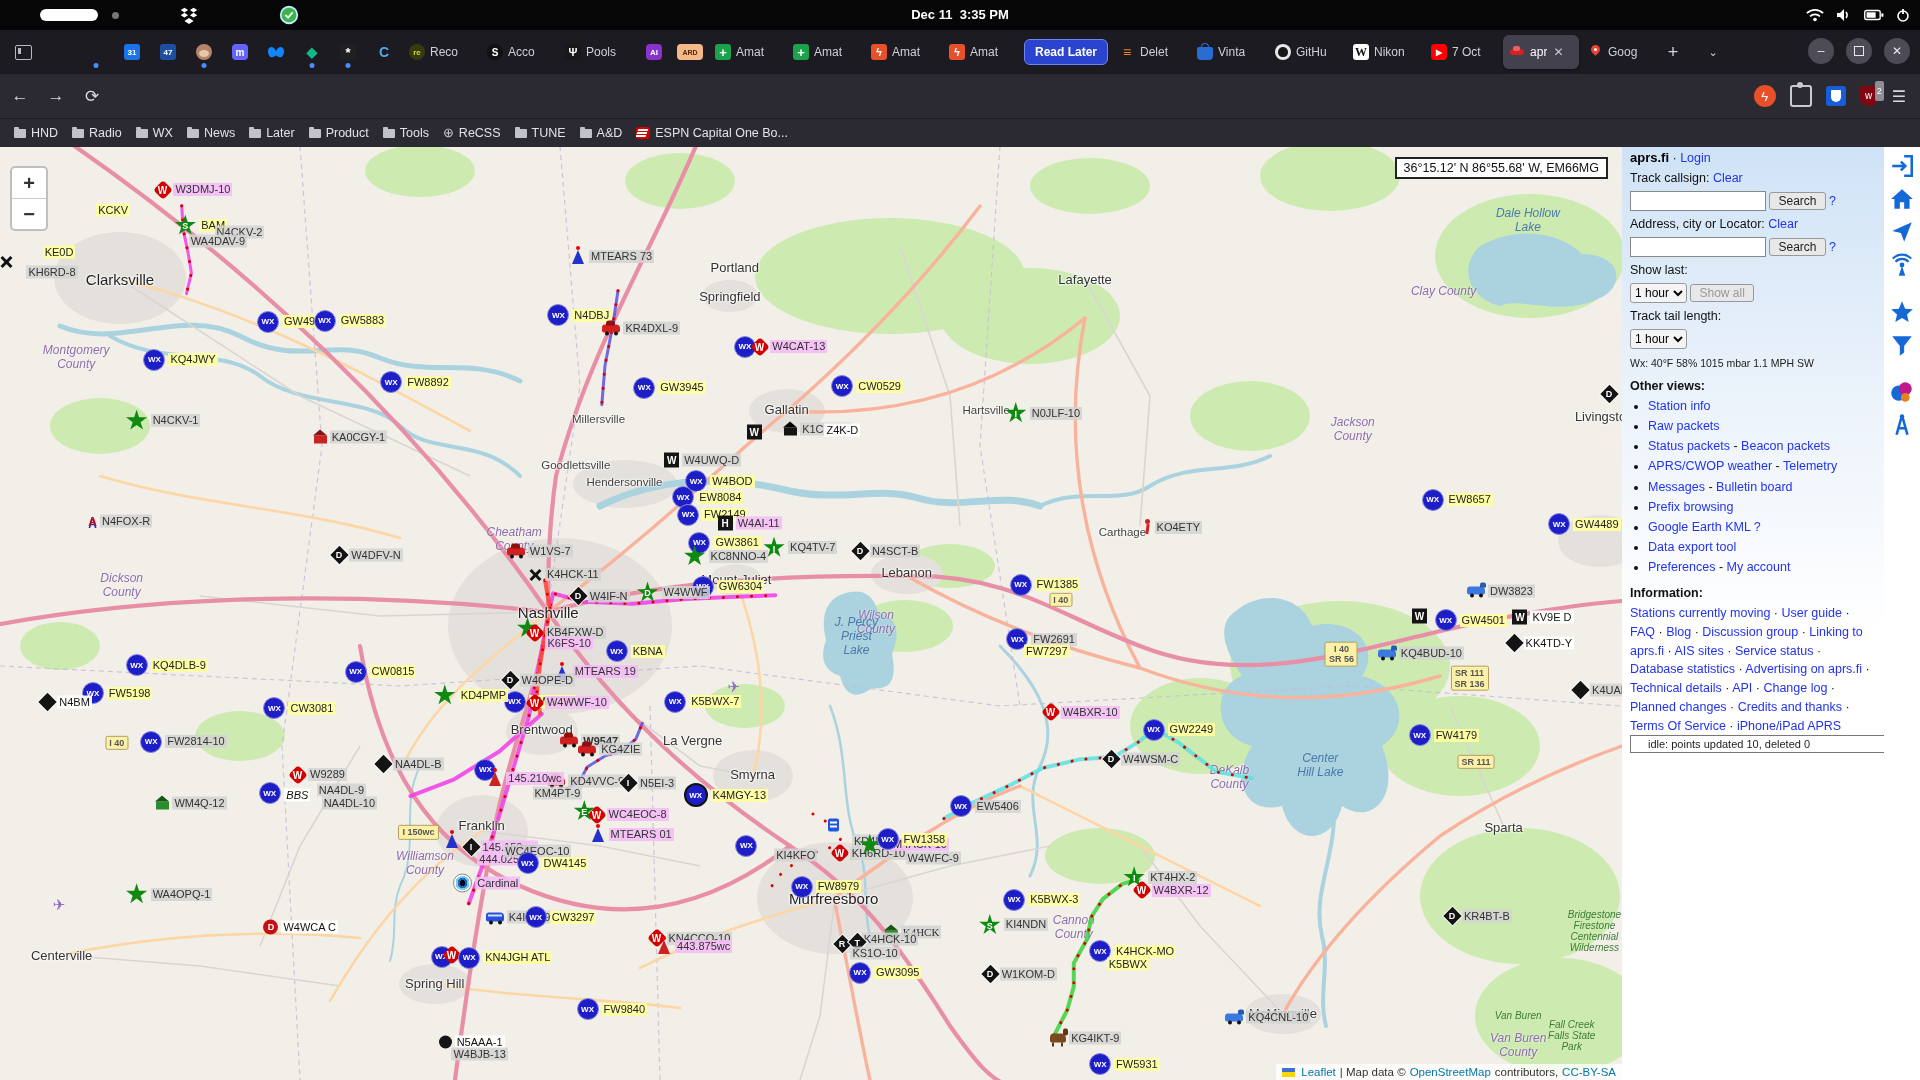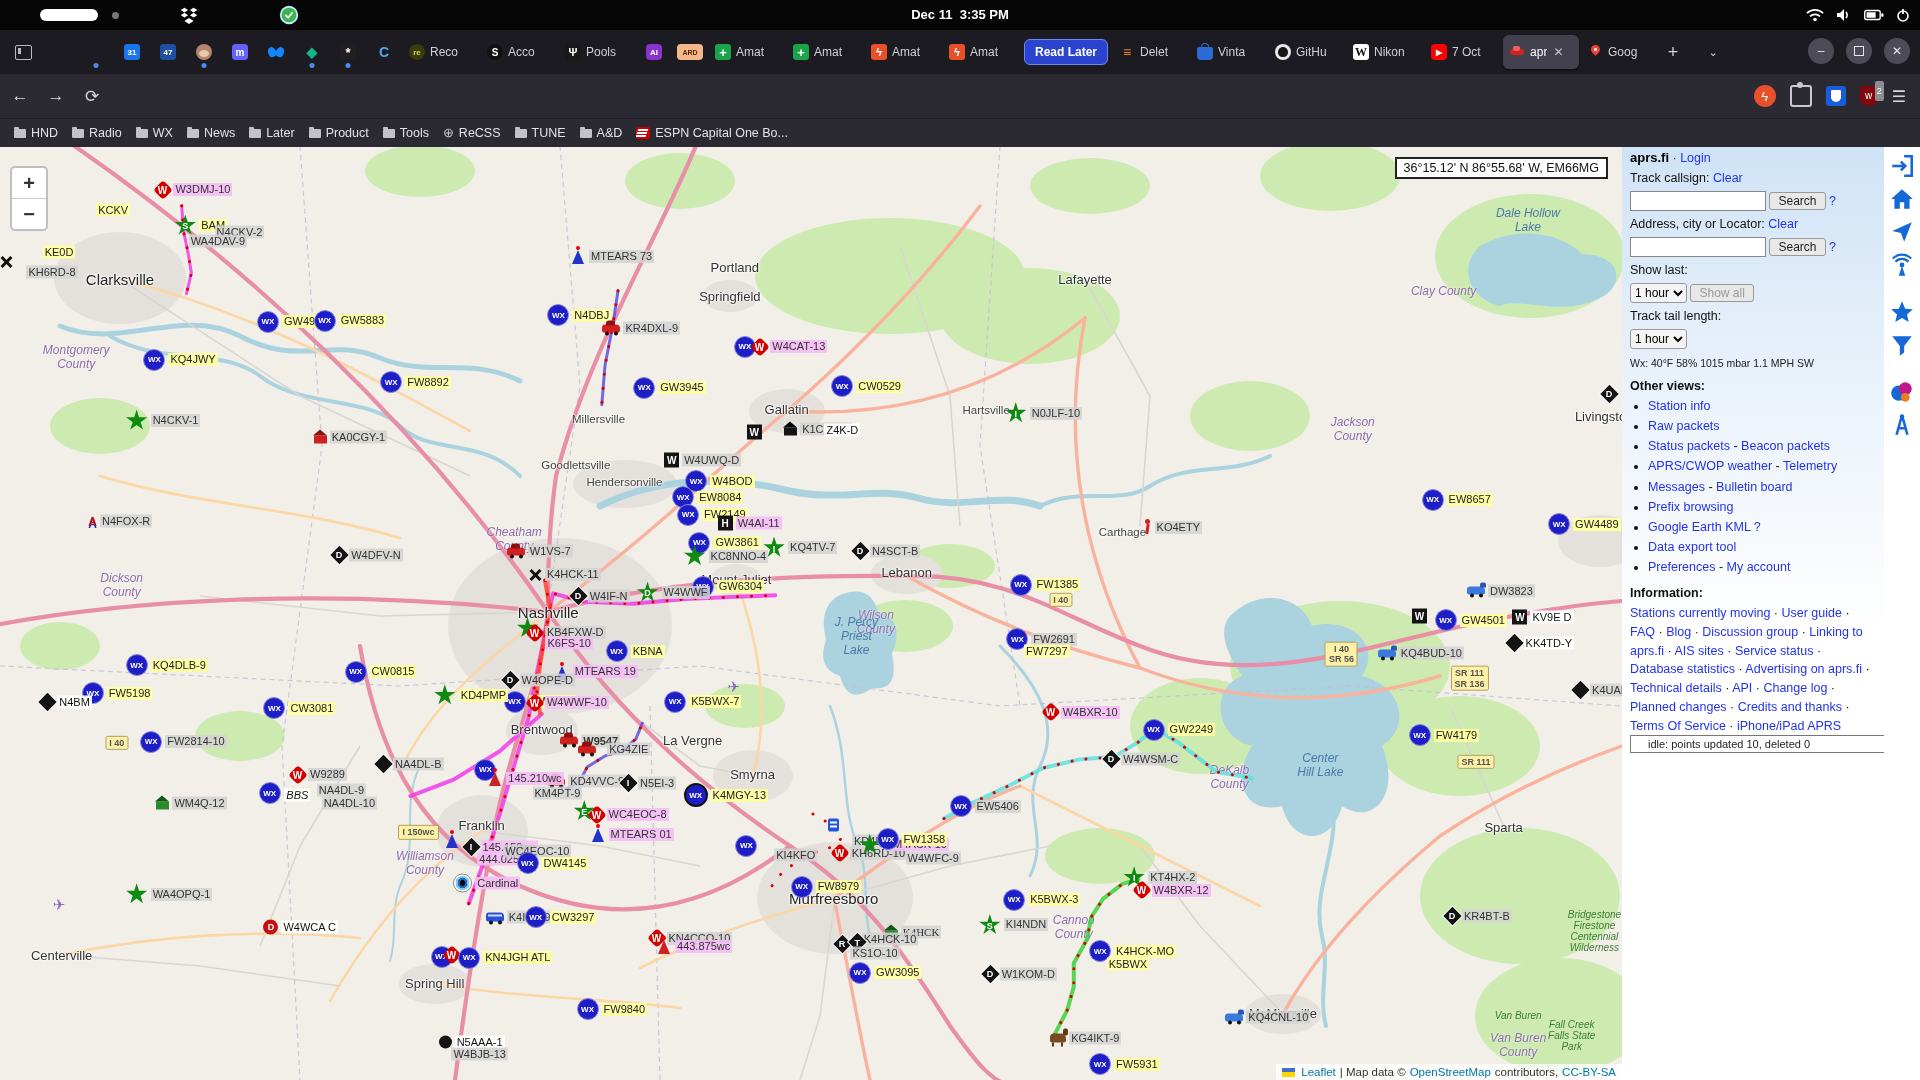--- a/index.html
+++ b/index.html
@@ -804,21 +804,21 @@
         <div class="st" style="left: 33.1%; top: 59.6%;">
           <span class="i-wred">
             <span>W</span>
           </span>
           <span class="lbl lp">W4WWF-10</span>
         </div>
         <div class="st" style="left: 35.1%; top: 63.7%; font-weight: bold;">
           <span class="i-car"></span>
           <span class="lbl lg2">W9547</span>
         </div>
-        <div class="st" style="left: 36.2%; top: 64.6%; gap: 8px;">
+        <div class="st" style="left: 36.2%; top: 64.6%;">
           <span class="i-car"></span>
           <span class="lbl lg2">KG4ZIE</span>
         </div>
         <div class="st" style="left: 41.5%; top: 59.5%;">
           <span class="i-wx">WX</span>
           <span class="lbl ly">K5BWX-7</span>
         </div>
         <div class="st" style="left: 34.3%; top: 68%;">
           <span class="i-car"></span>
           <span class="lbl lg2">KD4VVC-9</span>

